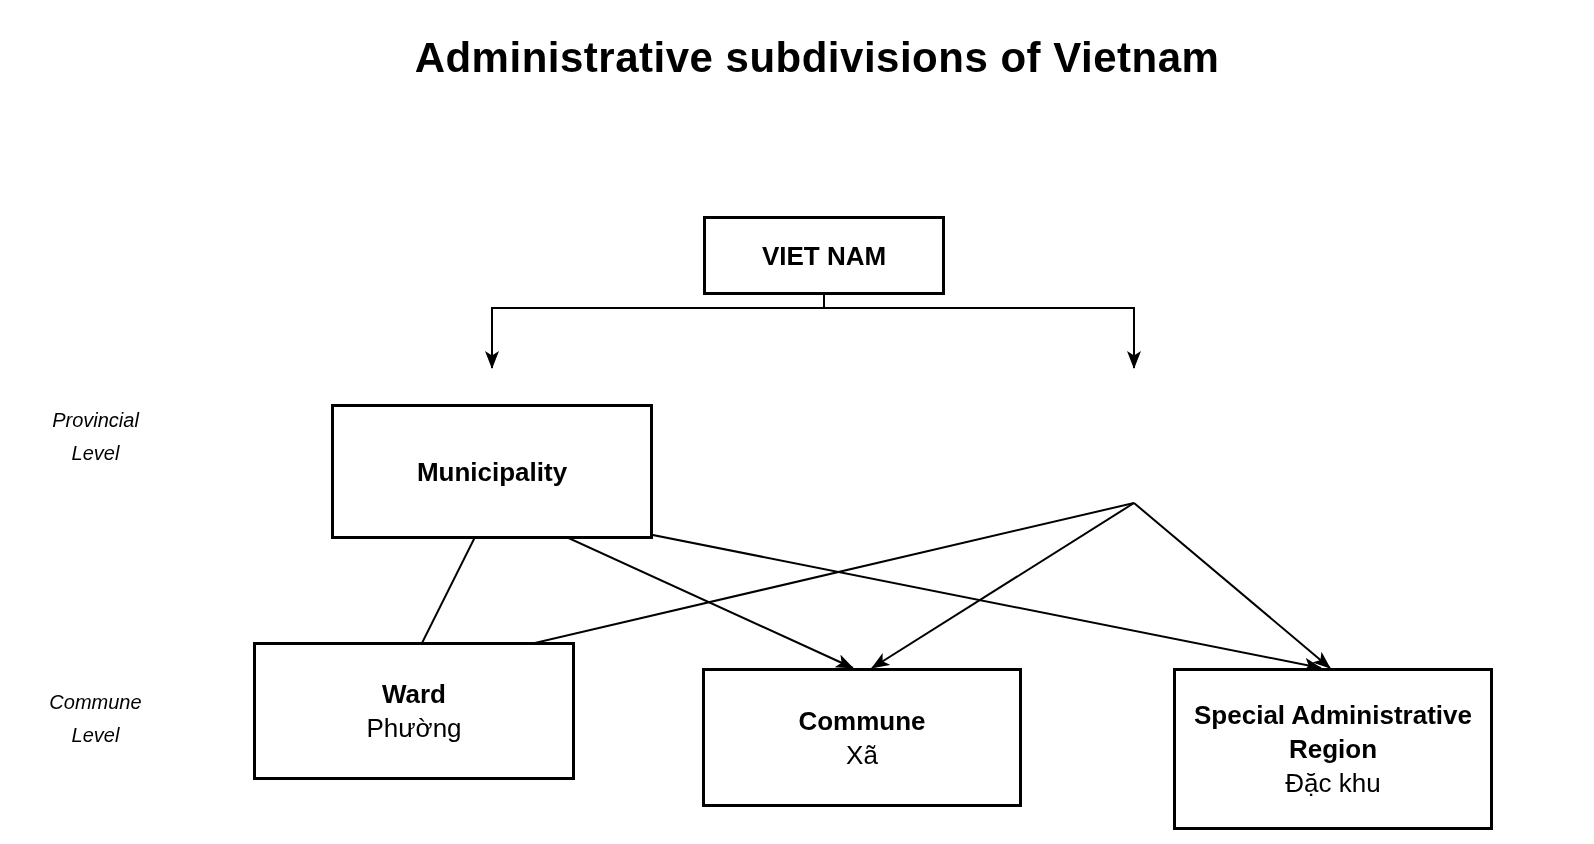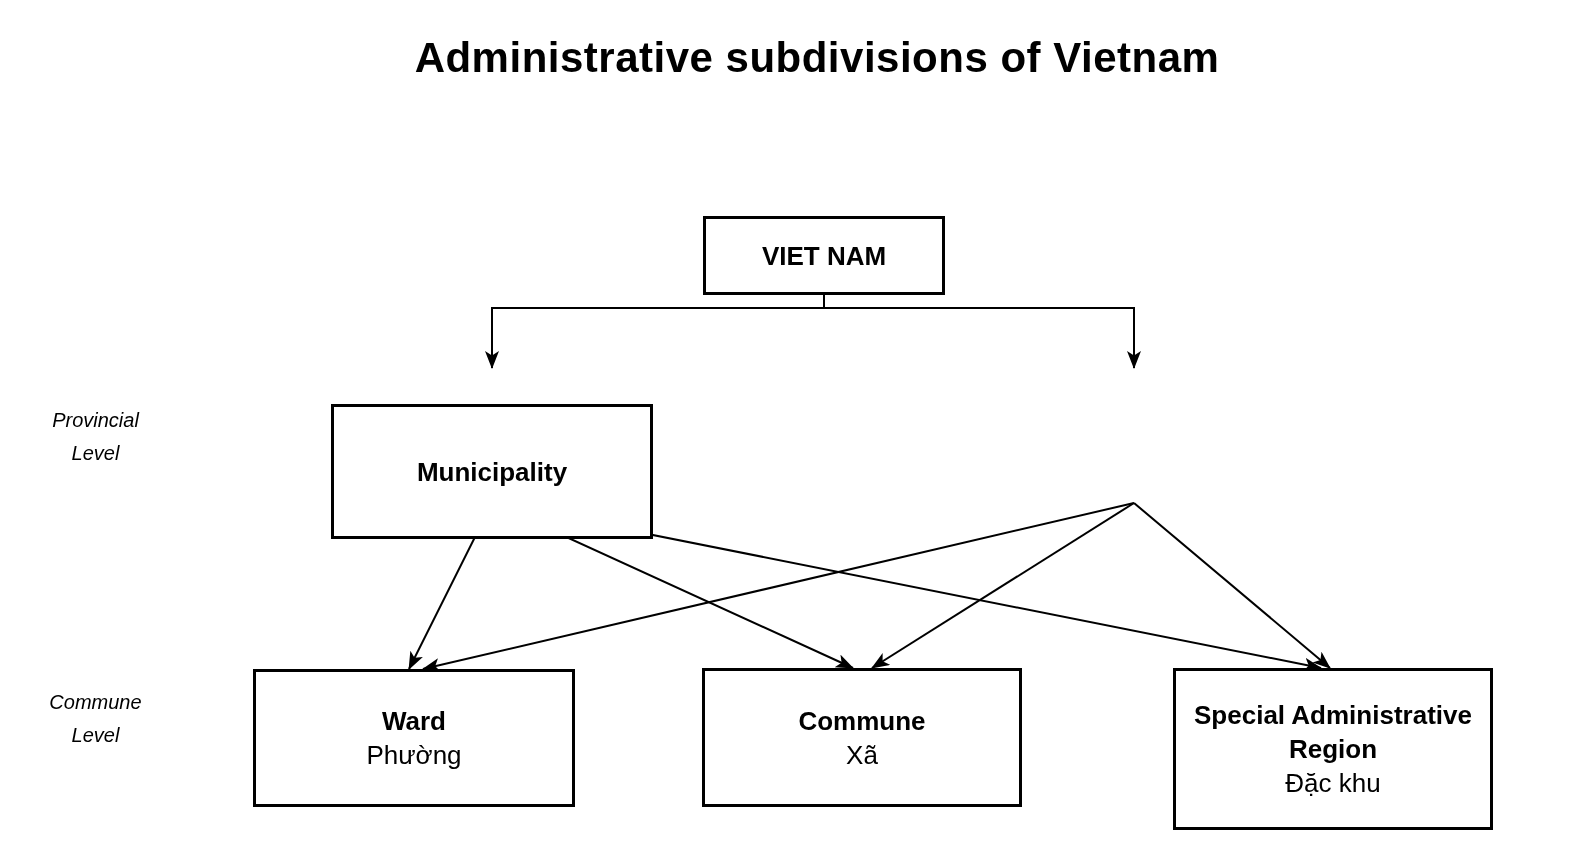--- a/index.html
+++ b/index.html
@@ -48,21 +48,21 @@
     text-align: center;
     font-size: 26px;
     line-height: 34px;
     padding: 0 8px;
   }
   .node-label { font-weight: bold; }
   .node-sublabel { font-weight: normal; }
   #node-root         { left: 703px;  top: 168px; width: 242px; height: 79px; margin-top: 48px;  }
   #node-municipality { left: 331px;  top: 368px; width: 322px; height: 135px; margin-top: 36px; }
   #node-province     { left: 993px;  top: 368px; width: 282px; height: 135px; }
-  #node-ward         { left: 253px;  top: 669px; width: 322px; height: 138px; }
+  #node-ward         { left: 253px;  top: 642px; width: 322px; height: 138px; }
   #node-commune      { left: 702px;  top: 668px; width: 320px; height: 139px; }
   #node-sar          { left: 1173px; top: 668px; width: 320px; height: 162px; }
   .level-label {
     position: absolute;
     left: 18px;
     width: 155px;
     text-align: center;
     font-style: italic;
     font-size: 20px;
     line-height: 33px;

